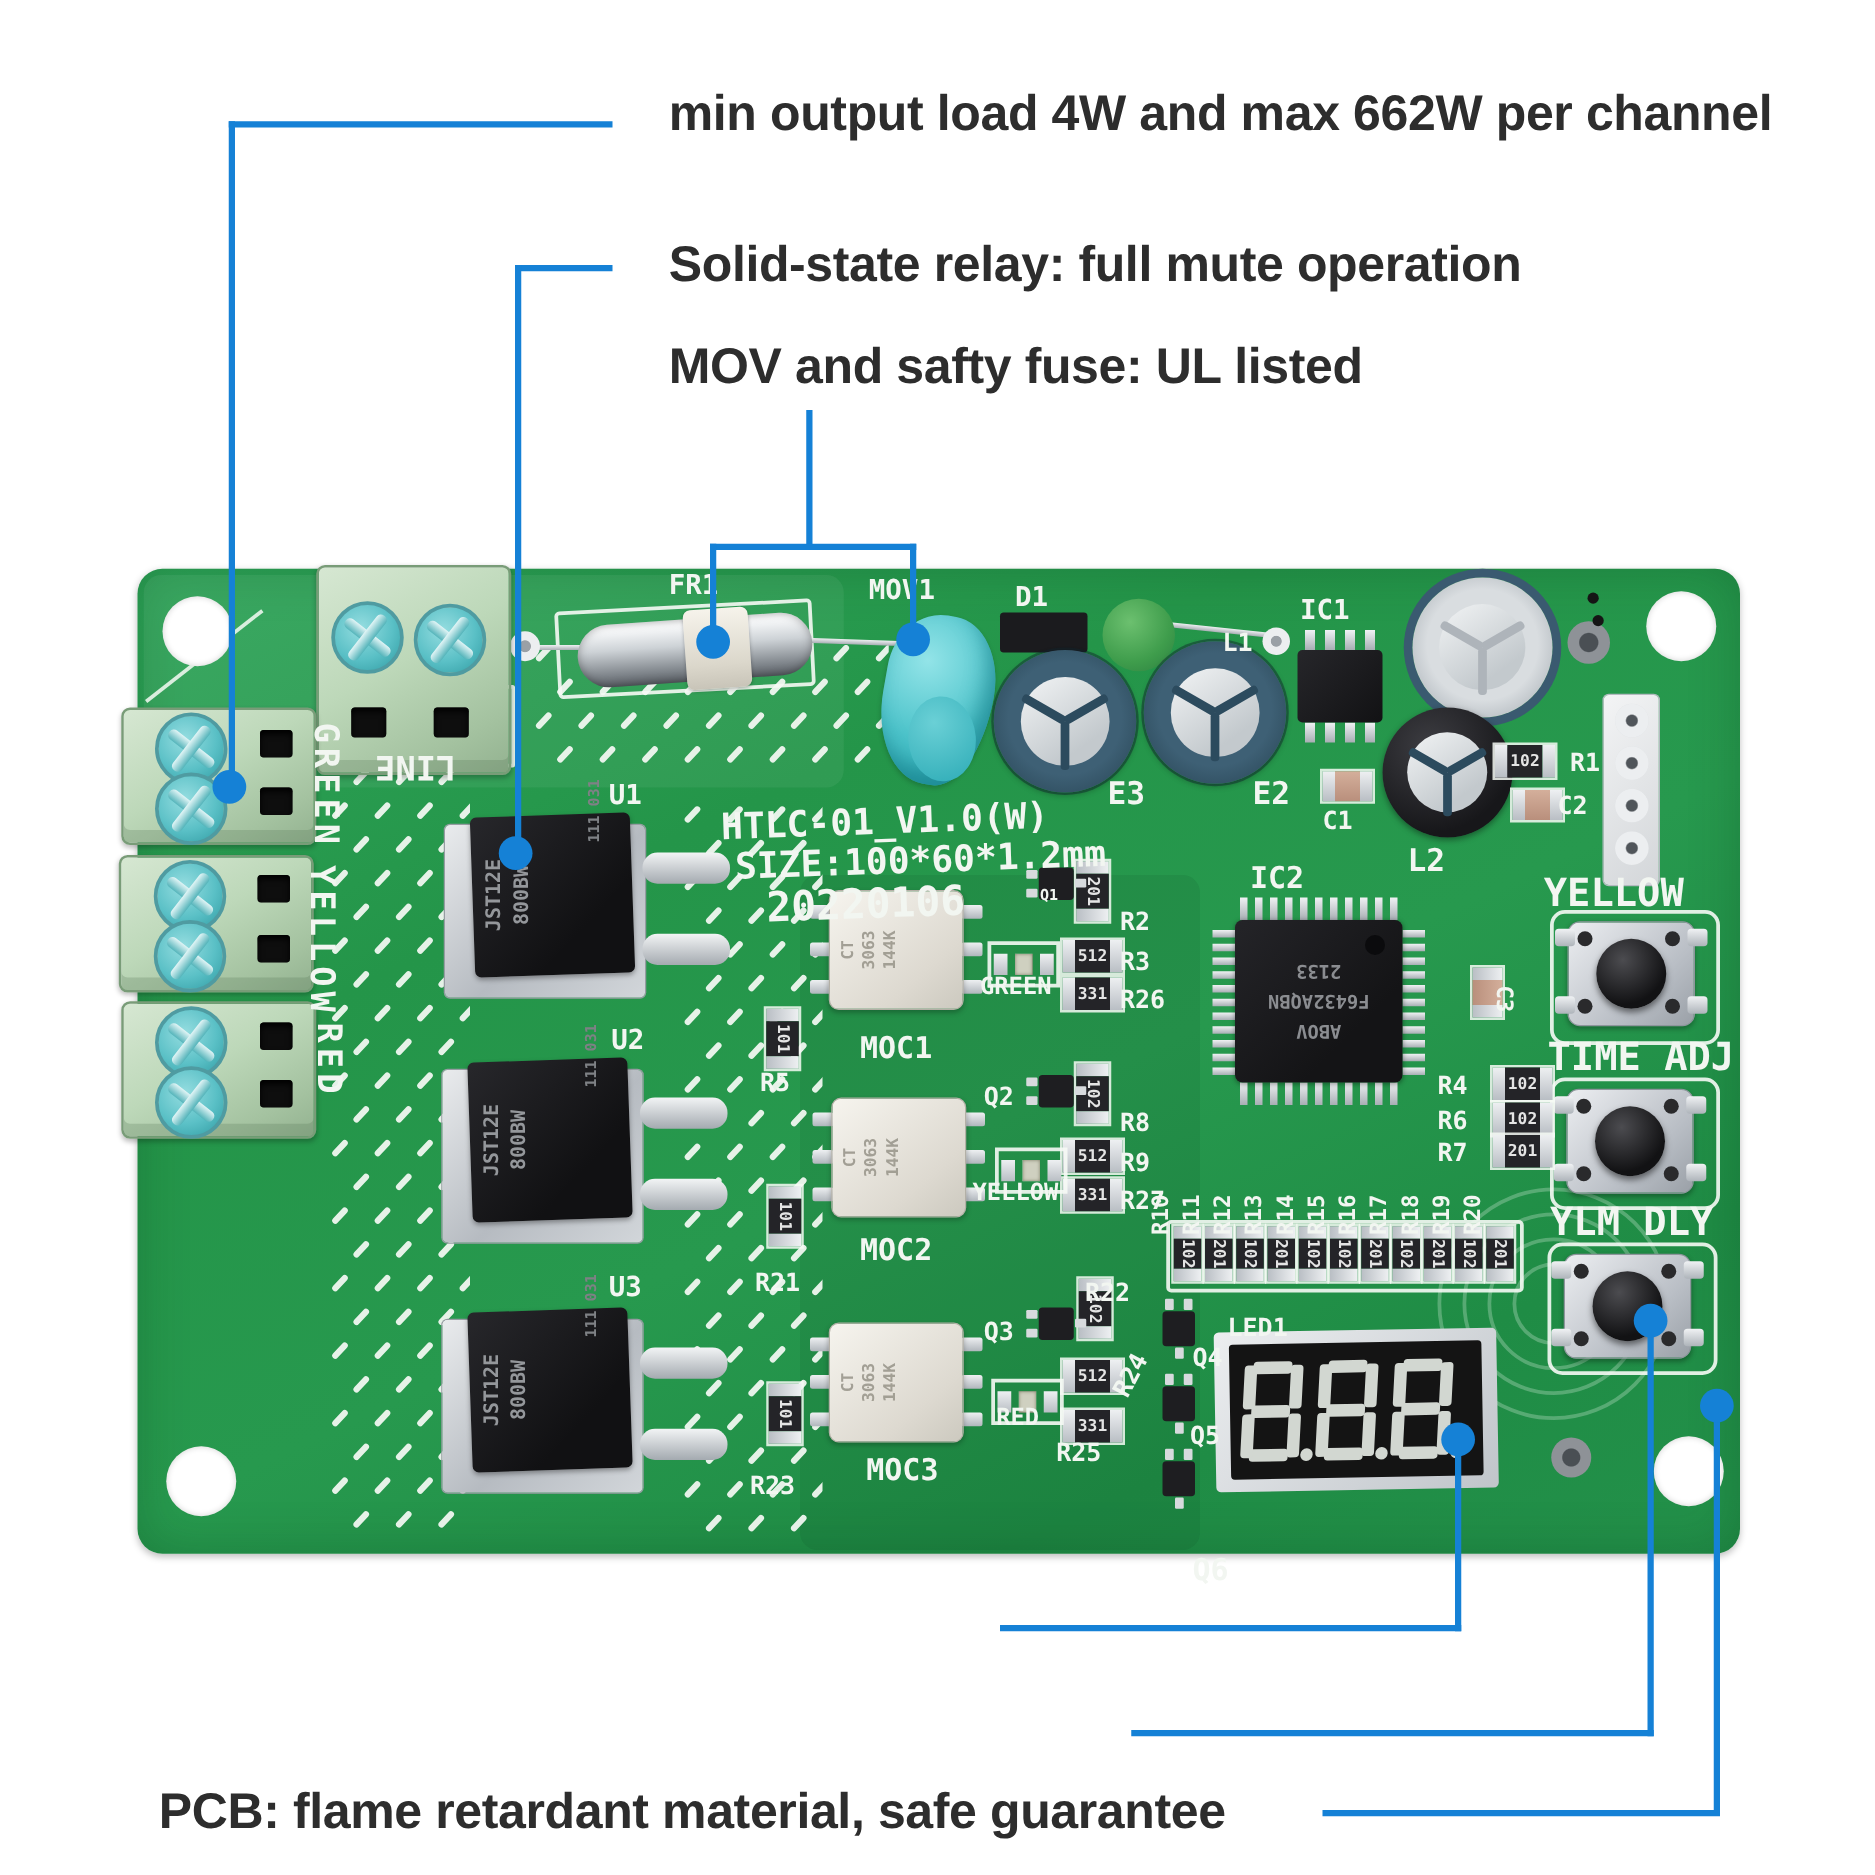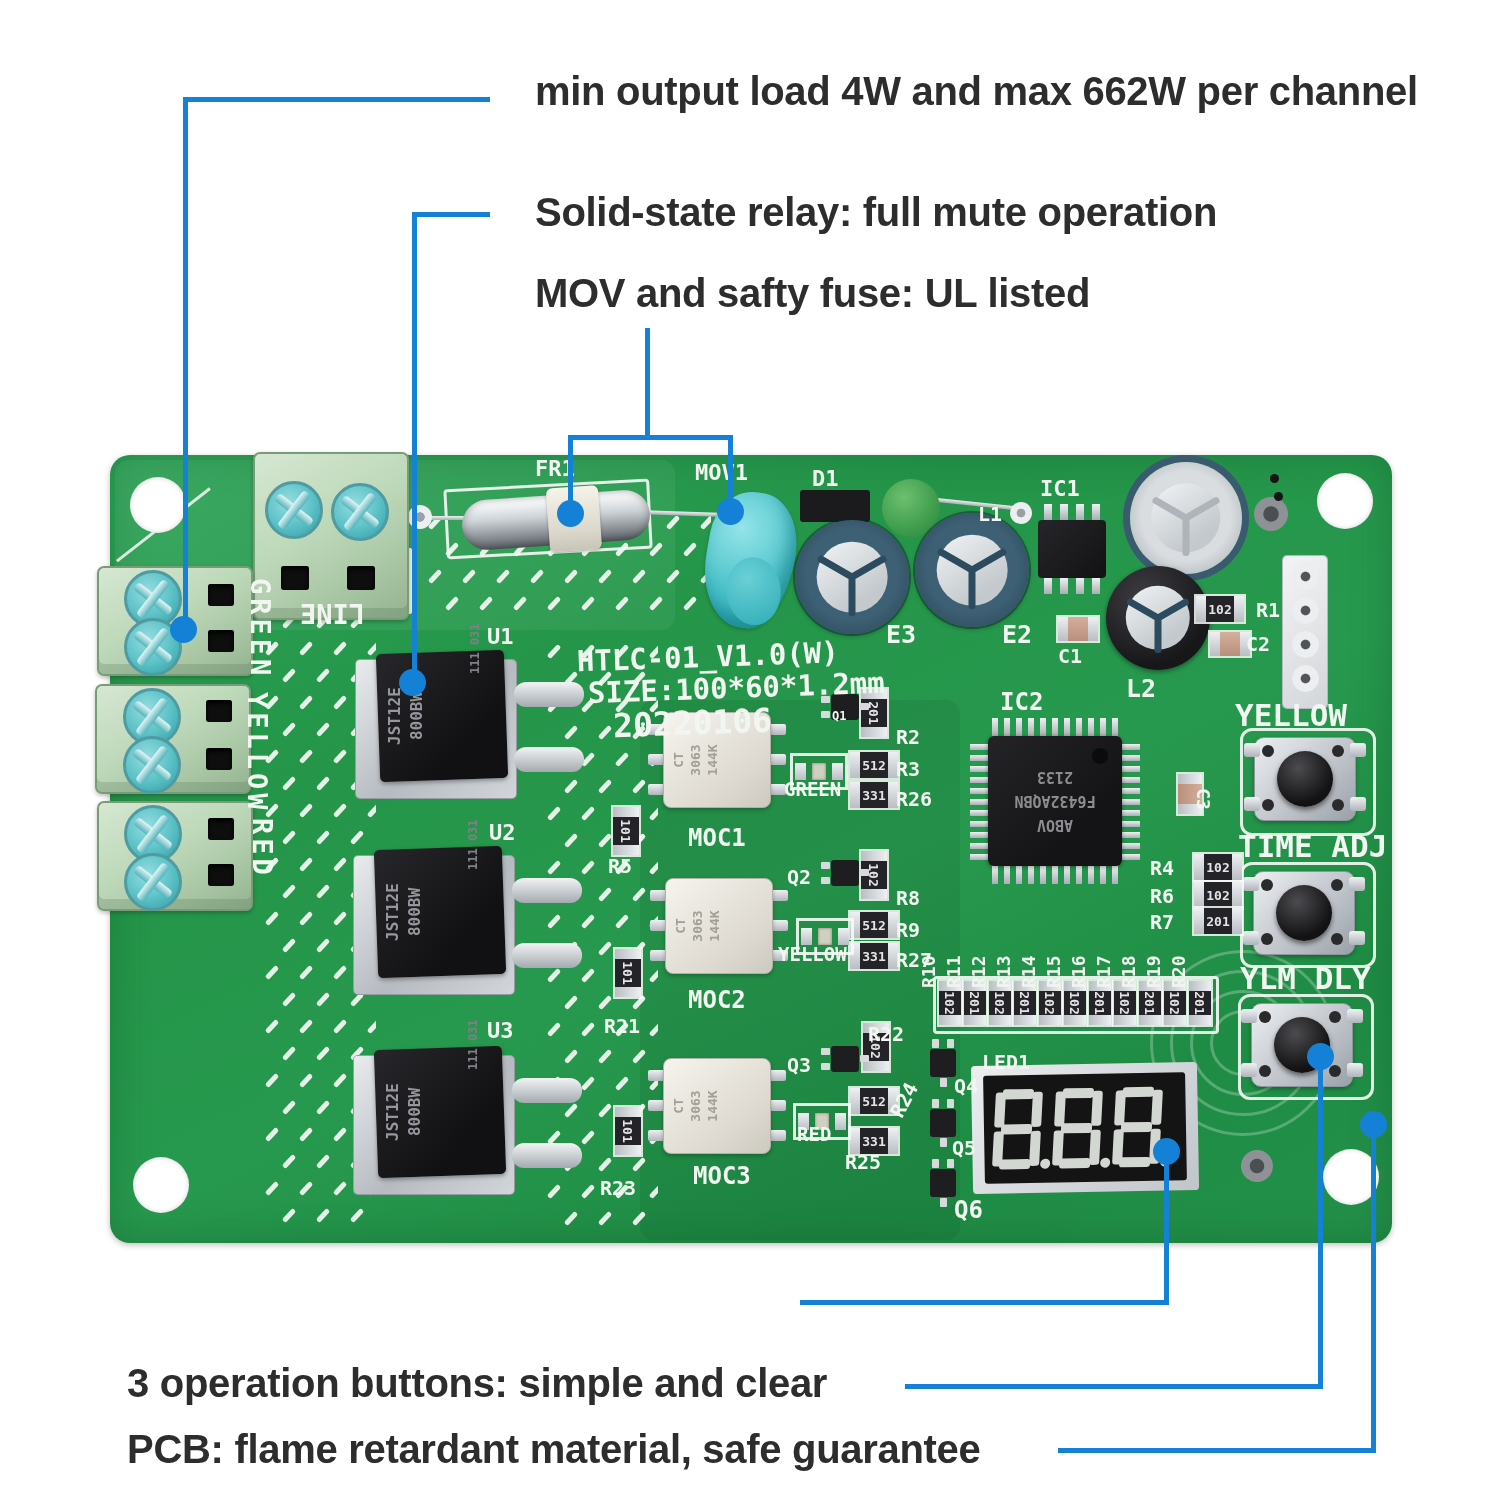--- a/index.html
+++ b/index.html
@@ -146,21 +146,20 @@
 </head>
 <body>
 
 <div class="stage">
 
   <div class="ann" style="left:535px;top:70px">
     <div>min output load 4W and max 662W per channel</div>
   </div>
   <div class="ann" style="left:535px;top:272px">MOV and safty fuse: UL listed</div>
   <div class="ann" style="left:535px;top:191px">Solid-state relay: full mute operation</div>
-  <div class="ann" style="left:127px;top:1362px">3 operation buttons: simple and clear</div>
   <div class="ann" style="left:127px;top:1428px">PCB: flame retardant material, safe guarantee</div>
 
   <div class="cline" style="left:183px;top:97px;width:307px;height:5px"></div>
   <div class="cline" style="left:183px;top:97px;width:5px;height:533px"></div>
   <div class="cdot" style="left:170px;top:616px"></div>
 
   <div class="cline" style="left:412px;top:212px;width:78px;height:5px"></div>
   <div class="cline" style="left:412px;top:212px;width:5px;height:470px"></div>
   <div class="cdot" style="left:399px;top:669px"></div>
 
@@ -611,21 +610,21 @@
     <div class="slk" style="left: 608px; top: 856px; font-size: 20px;">R5</div>
     <div class="slk" style="left: 604px; top: 1016px; font-size: 20px;">R21</div>
     <div class="slk" style="left: 600px; top: 1178px; font-size: 20px;">R23</div>
     <div class="slk" style="left: 1150px; top: 858px; font-size: 20px;">R4</div>
     <div class="slk" style="left: 1150px; top: 886px; font-size: 20px;">R6</div>
     <div class="slk" style="left: 1150px; top: 912px; font-size: 20px;">R7</div>
     <div class="slk" style="left: 1192px; top: 790px; font-size: 18px; transform: rotate(90deg);">C3</div>
     <div class="slk" style="left: 982px; top: 1052px; font-size: 20px;">LED1</div>
     <div class="slk" style="left: 954px; top: 1076px; font-size: 20px;">Q4</div>
     <div class="slk" style="left: 952px; top: 1138px; font-size: 20px;">Q5</div>
-    <div class="slk" style="left: 954px; top: 1198px; font-size: 24px;">Q6</div>
+    <div class="slk" style="left: 954px; top: 1244px; font-size: 24px;">Q6</div>
     <div class="slk" style="left: 938px; top: 970px; font-size: 18px; transform: rotate(-90deg); transform-origin: left bottom;">R10</div>
     <div class="smd" style="left: 926px; top: 990px; width: 44px; height: 22px; transform: rotate(90deg);">
       <div class="pad"></div>
       <div class="bdy">102</div>
       <div class="pad"></div>
     </div>
     <div class="slk" style="left: 963px; top: 970px; font-size: 18px; transform: rotate(-90deg); transform-origin: left bottom;">R11</div>
     <div class="smd" style="left: 951px; top: 990px; width: 44px; height: 22px; transform: rotate(90deg);">
       <div class="pad"></div>
       <div class="bdy">201</div>

